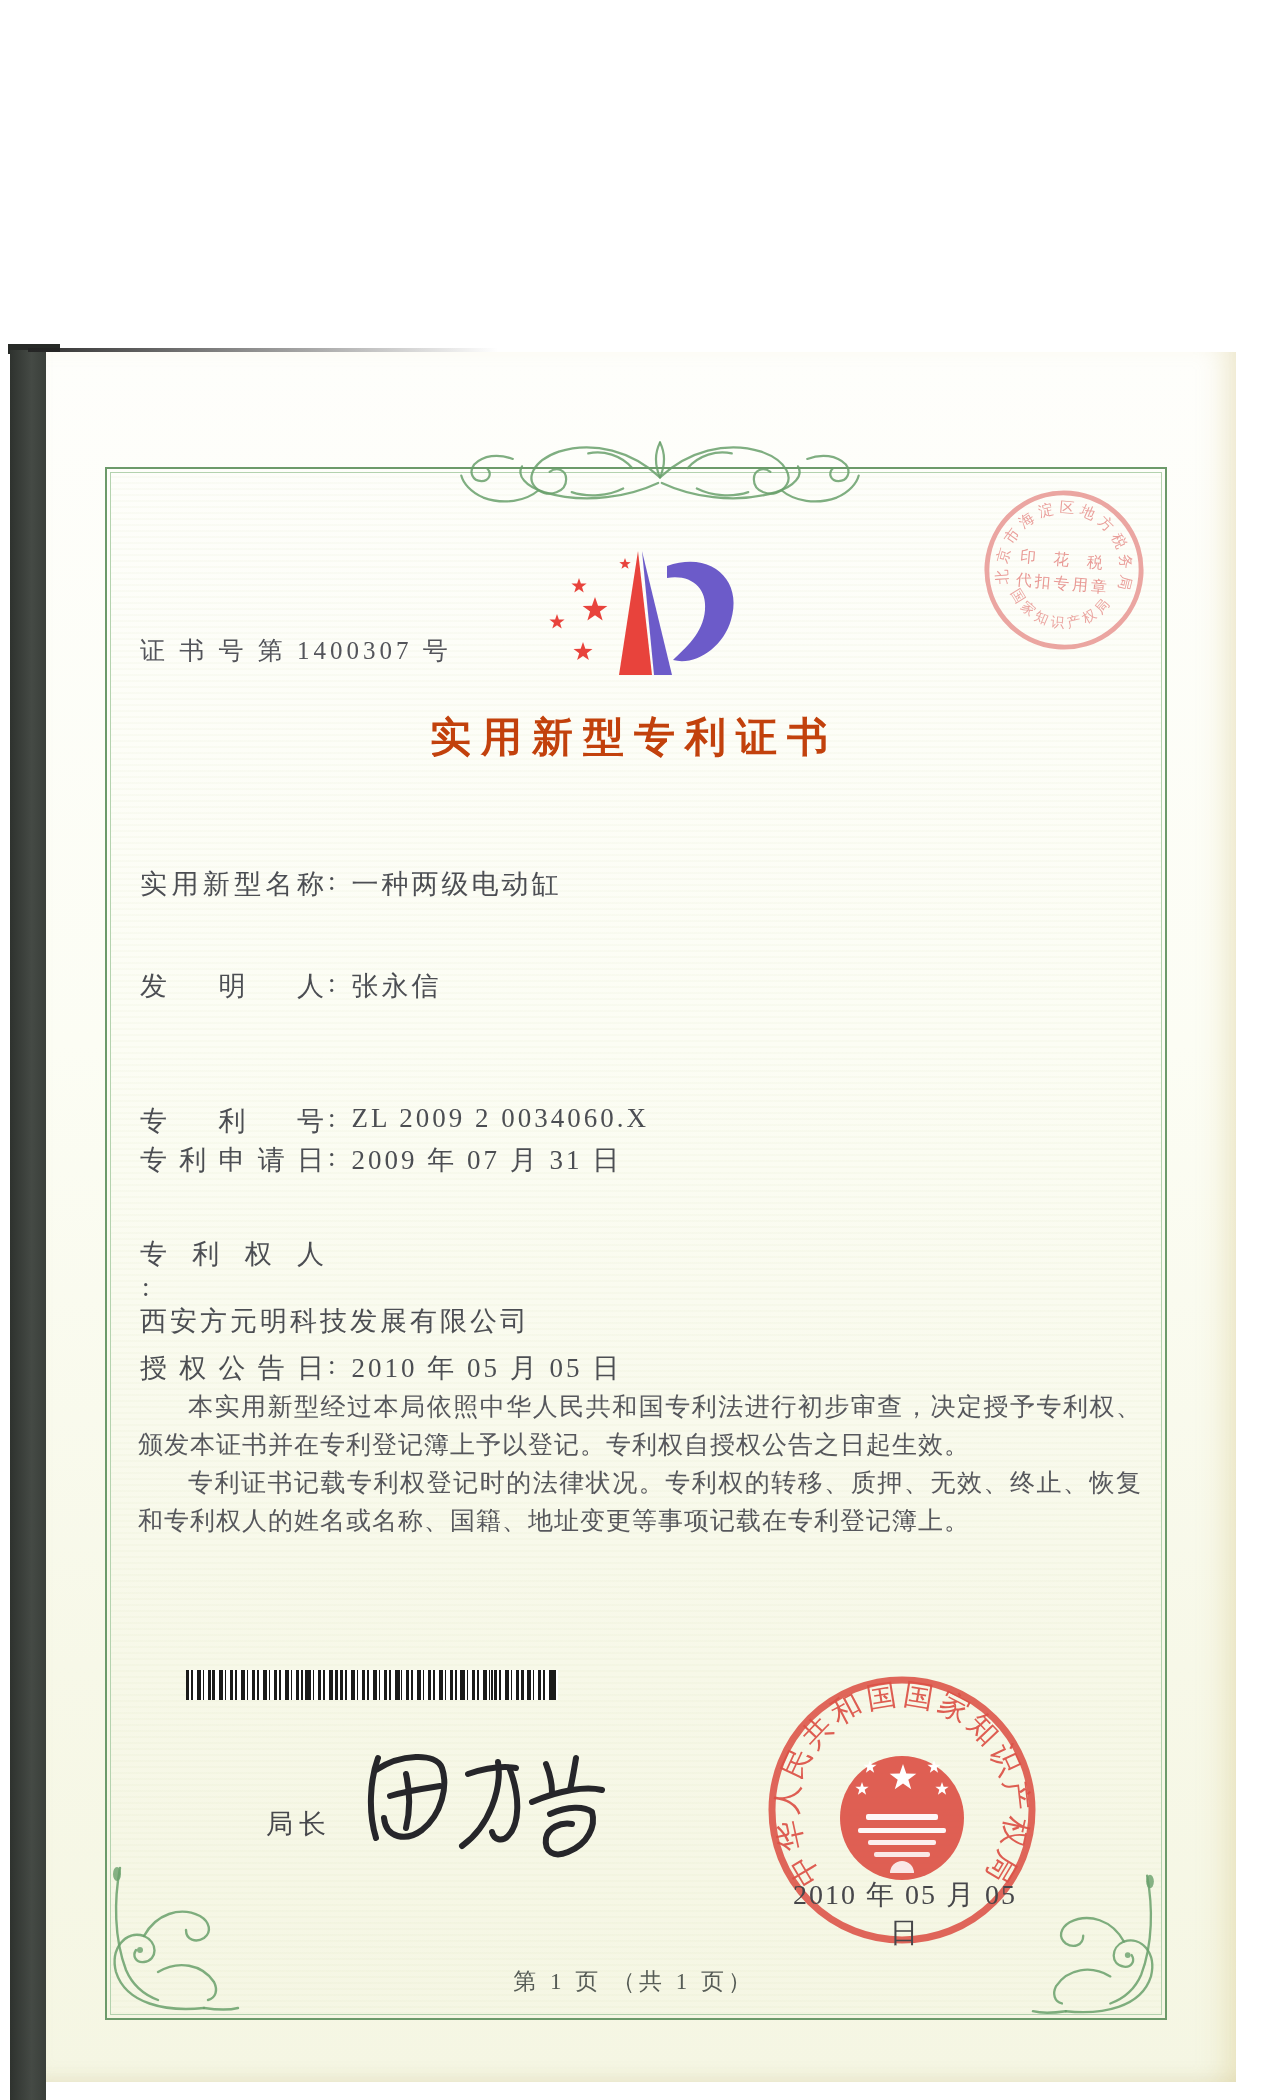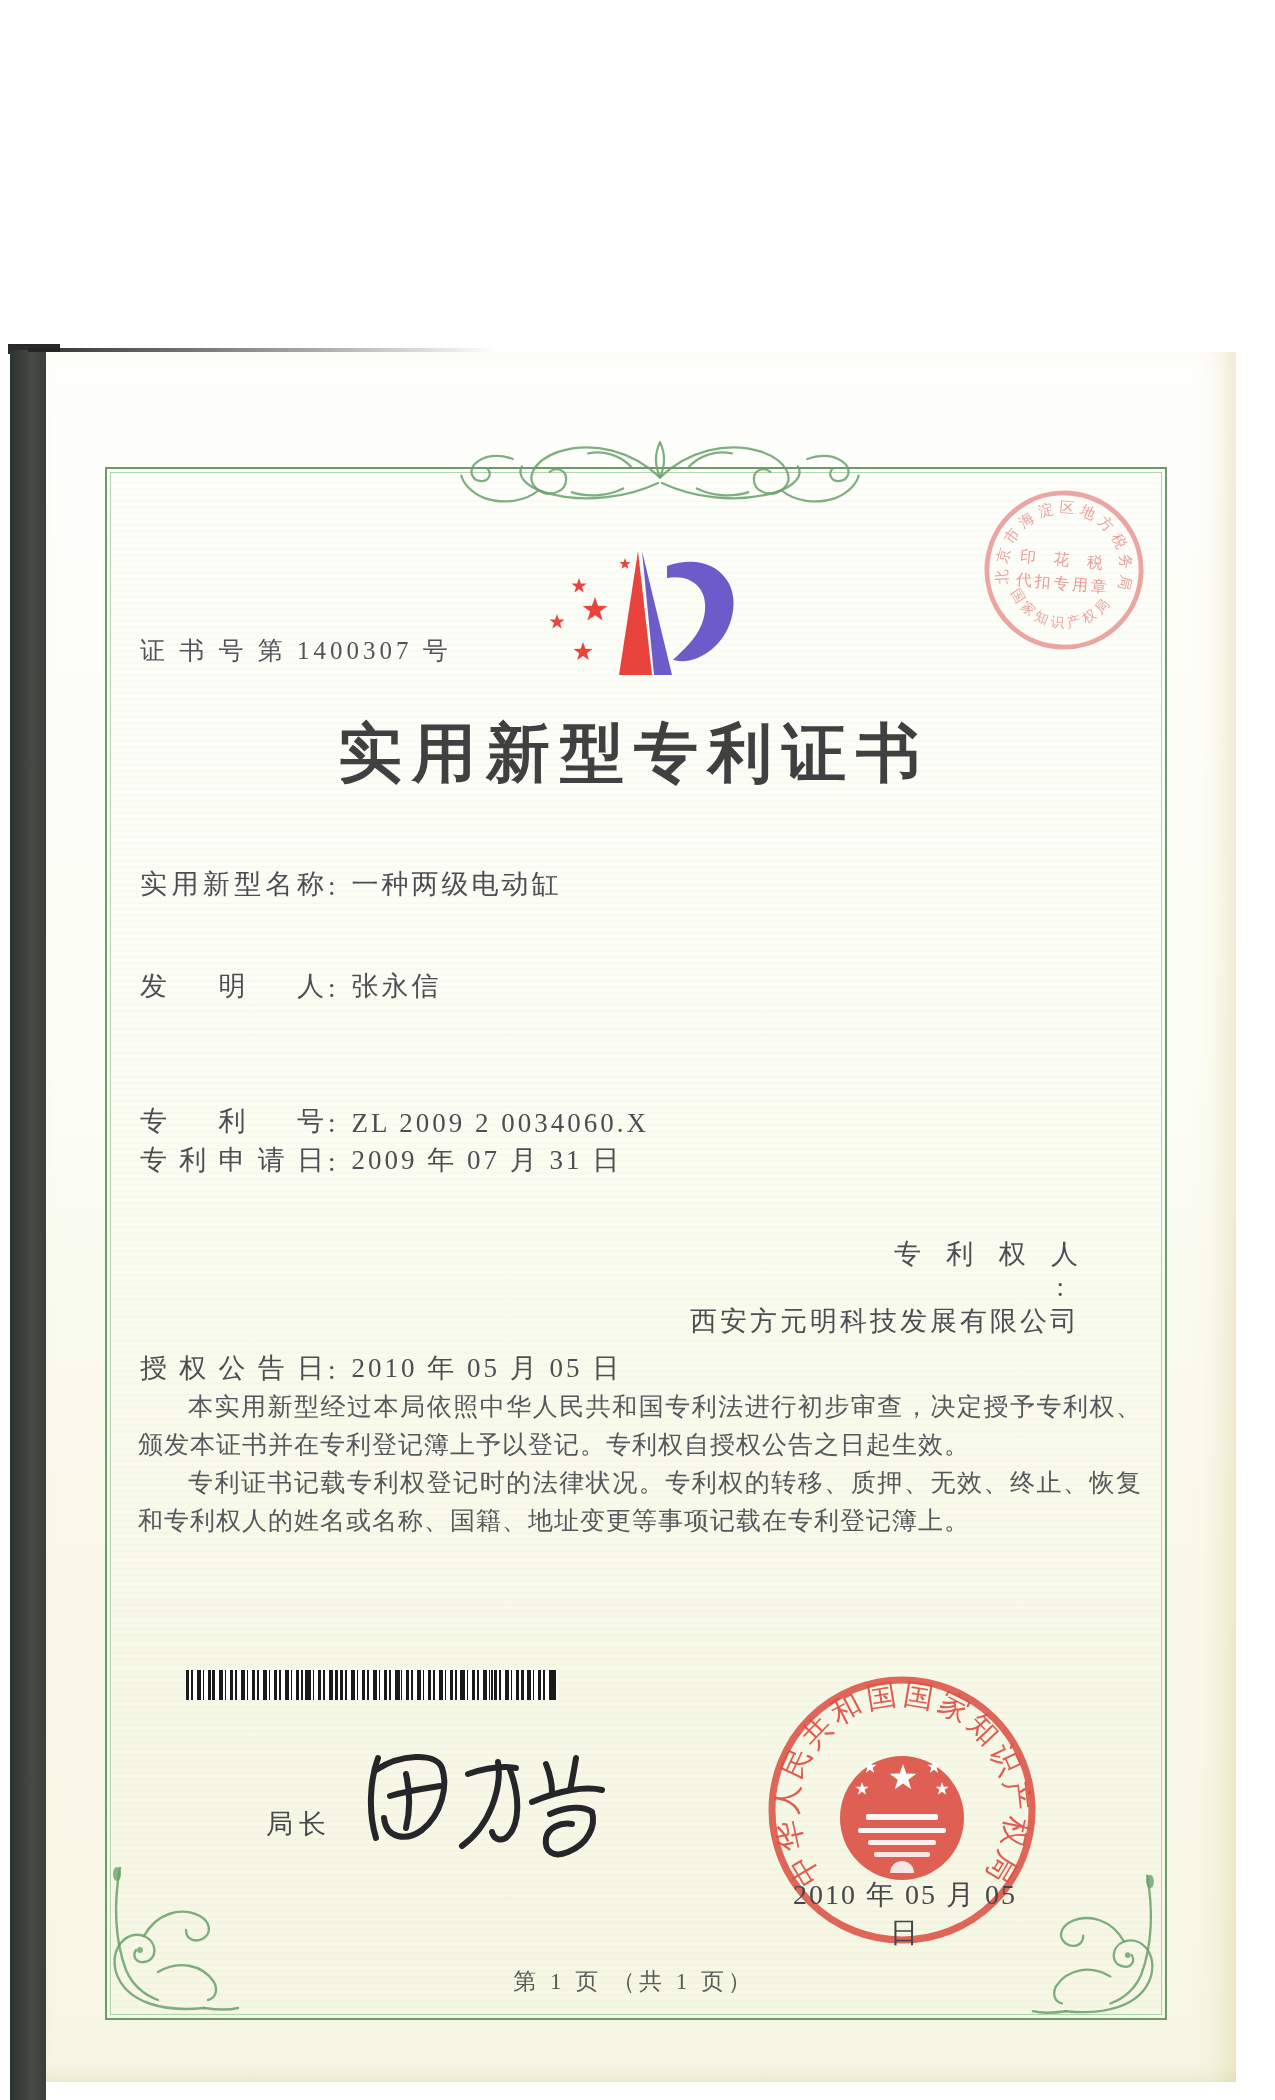--- a/index.html
+++ b/index.html
@@ -30,24 +30,24 @@
   .ornament-bl{position:absolute;left:86px;top:1860px;width:155px;height:155px;}
   .ornament-br{position:absolute;left:1030px;top:1868px;width:150px;height:150px;}
   .orn{stroke:var(--ornament-green);fill:none;stroke-width:2.4;stroke-linecap:round;opacity:.85;}
 
   
   .cert-number{position:absolute;left:140px;top:634px;font-size:25px;letter-spacing:4px;color:#53545a;}
   .tax-stamp{position:absolute;left:980px;top:486px;width:168px;height:168px;transform:rotate(5deg);opacity:.9;}
 
   .logo{position:absolute;left:535px;top:548px;width:215px;height:150px;}
   .title{position:absolute;left:105px;top:710px;width:1058px;text-align:center;
-         font-size:64px;font-weight:600;letter-spacing:10px;color:#404040;}
-
-  
-  .frow{position:absolute;left:140px;width:940px;display:flex;align-items:flex-end;
+         font-size:41px;font-weight:600;letter-spacing:10px;color:#c2410c;}
+
+  
+  .frow{position:absolute;left:140px;width:940px;display:flex;align-items:flex-start;
         font-size:27px;color:#4c4e53;letter-spacing:2px;}
   .flabel{display:inline-block;width:186px;text-align:justify;text-align-last:justify;flex:none;}
   .fcolon{flex:none;margin:0 14px 0 2px;}
   .fvalue{flex:none;letter-spacing:3px;}
   .frow-0{top:866px;} .frow-1{top:968px;} .frow-2{top:1103px;}
   .frow-3{top:1142px;} .frow-4{top:1236px;flex-direction:column;} .frow-5{top:1326px;margin-top:24px;}
 
   
   .body-text{position:absolute;left:138px;top:1388px;width:1004px;font-size:25px;line-height:38px;
              color:#56575c;text-align:justify;letter-spacing:1px;}

